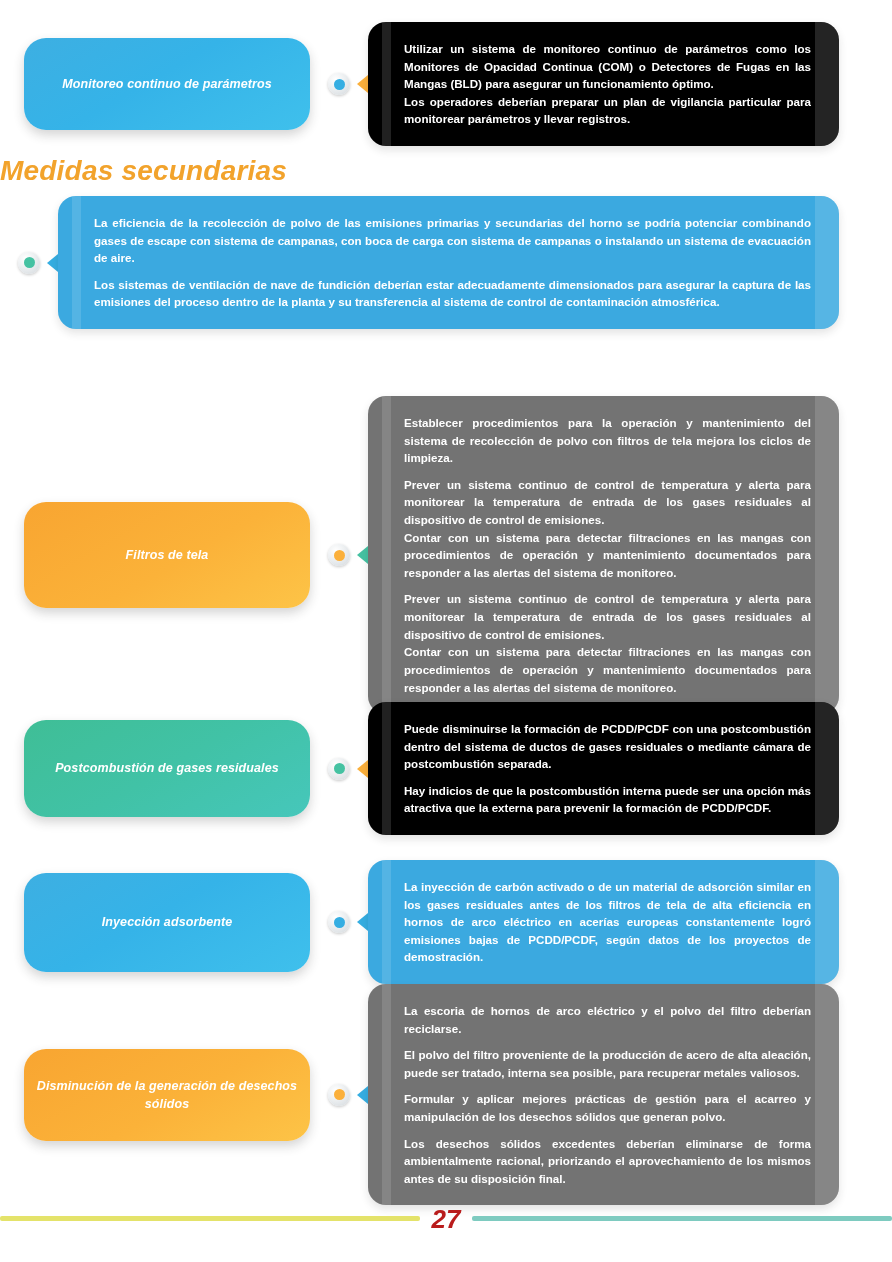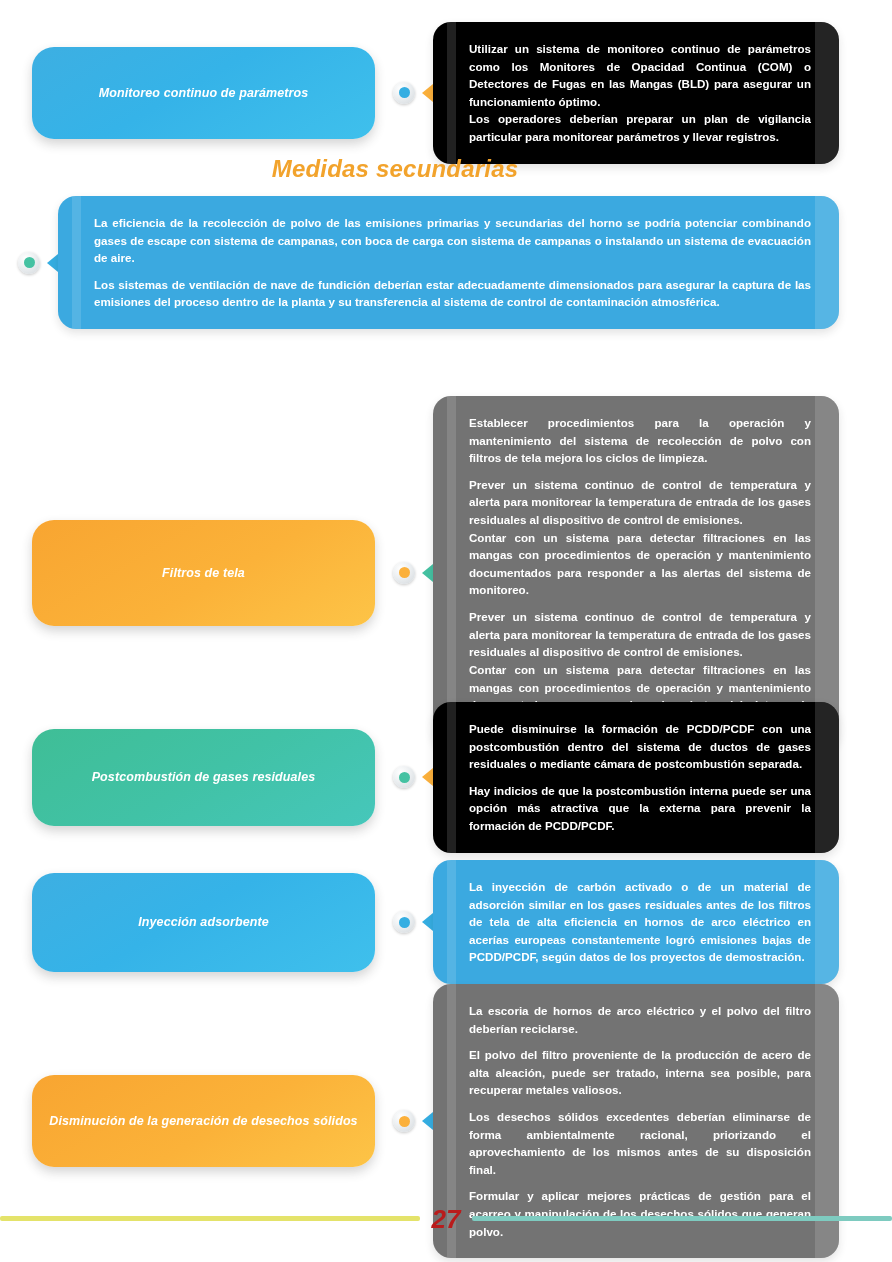--- a/index.html
+++ b/index.html
@@ -17,42 +17,42 @@
     width: 892px;
     height: 1262px;
     background: #ffffff;
   }
 
   
   .section-heading {
     position: absolute;
     left: 0;
     width: 790px;
-    text-align: center;
-    font-size: 24px;
+    text-align: left;
+    font-size: 28px;
     font-weight: bold;
     font-style: italic;
     letter-spacing: 0.2px;
     color: #F2A32C;
   }
 
   
   .row {
     position: absolute;
     left: 0;
     width: 892px;
     display: flex;
     align-items: center;
   }
 
   
   .label-card {
     position: relative;
-    width: 343px;
-    margin-left: 32px;
+    width: 286px;
+    margin-left: 24px;
     border-radius: 22px;
     display: flex;
     align-items: center;
     justify-content: center;
     text-align: center;
     padding: 10px 0;
     color: #ffffff;
     font-size: 12.5px;
     font-weight: bold;
     font-style: italic;
@@ -277,22 +277,22 @@
       <div class="dot-outer">
         <div class="dot-inner orange"></div>
       </div>
       <div class="pointer blue"></div>
     </div>
     <div class="text-panel teal">
       <div class="strip-left"></div>
       <div class="strip-right"></div>
       <p>La escoria de hornos de arco eléctrico y el polvo del filtro deberían reciclarse.</p>
       <p>El polvo del filtro proveniente de la producción de acero de alta aleación,  puede ser tratado, interna sea posible, para recuperar metales valiosos.</p>
+      <p>Formular y aplicar mejores prácticas de gestión para el acarreo y manipulación de los desechos sólidos que generan polvo.</p>
       <p>Los desechos sólidos excedentes deberían eliminarse de forma ambientalmente racional, priorizando el aprovechamiento de los mismos antes de su disposición final.</p>
-      <p>Formular y aplicar mejores prácticas de gestión para el acarreo y manipulación de los desechos sólidos que generan polvo.</p>
     </div>
   </div>
 
   <div class="footer">
     <div class="footer-line-left"></div>
     <div class="footer-page-number">27</div>
     <div class="footer-line-right"></div>
   </div>
 
 </div>

